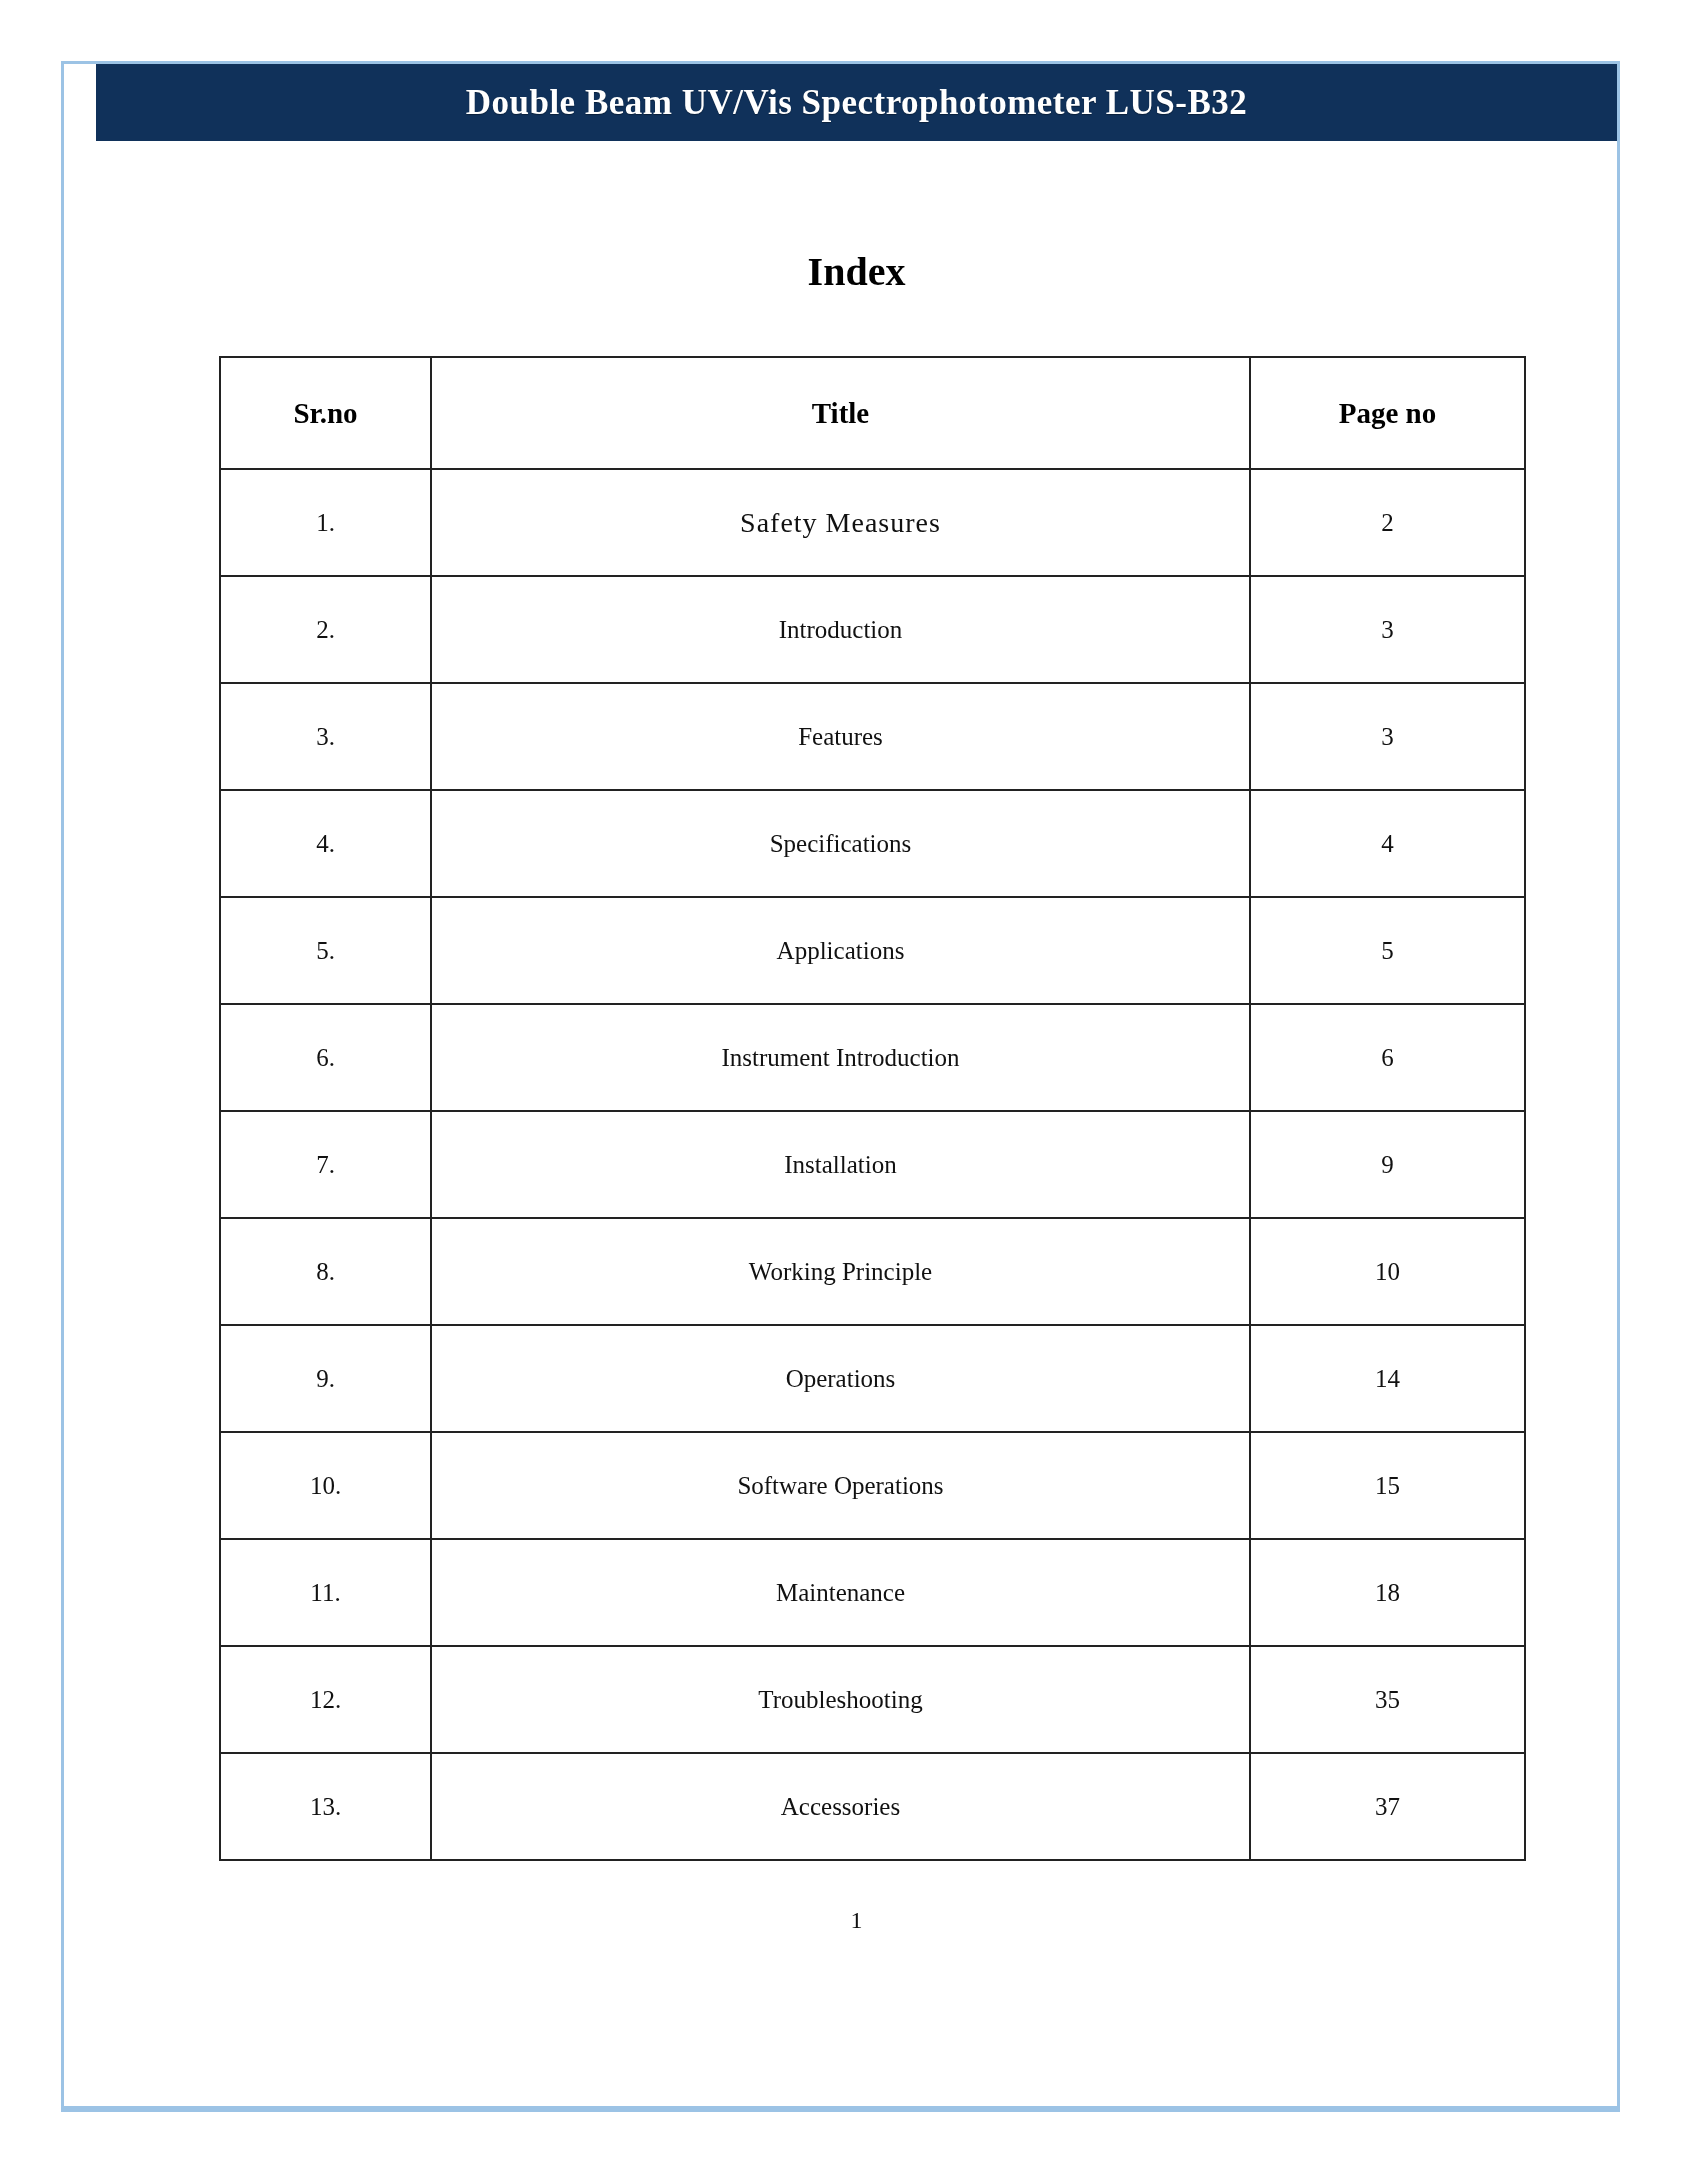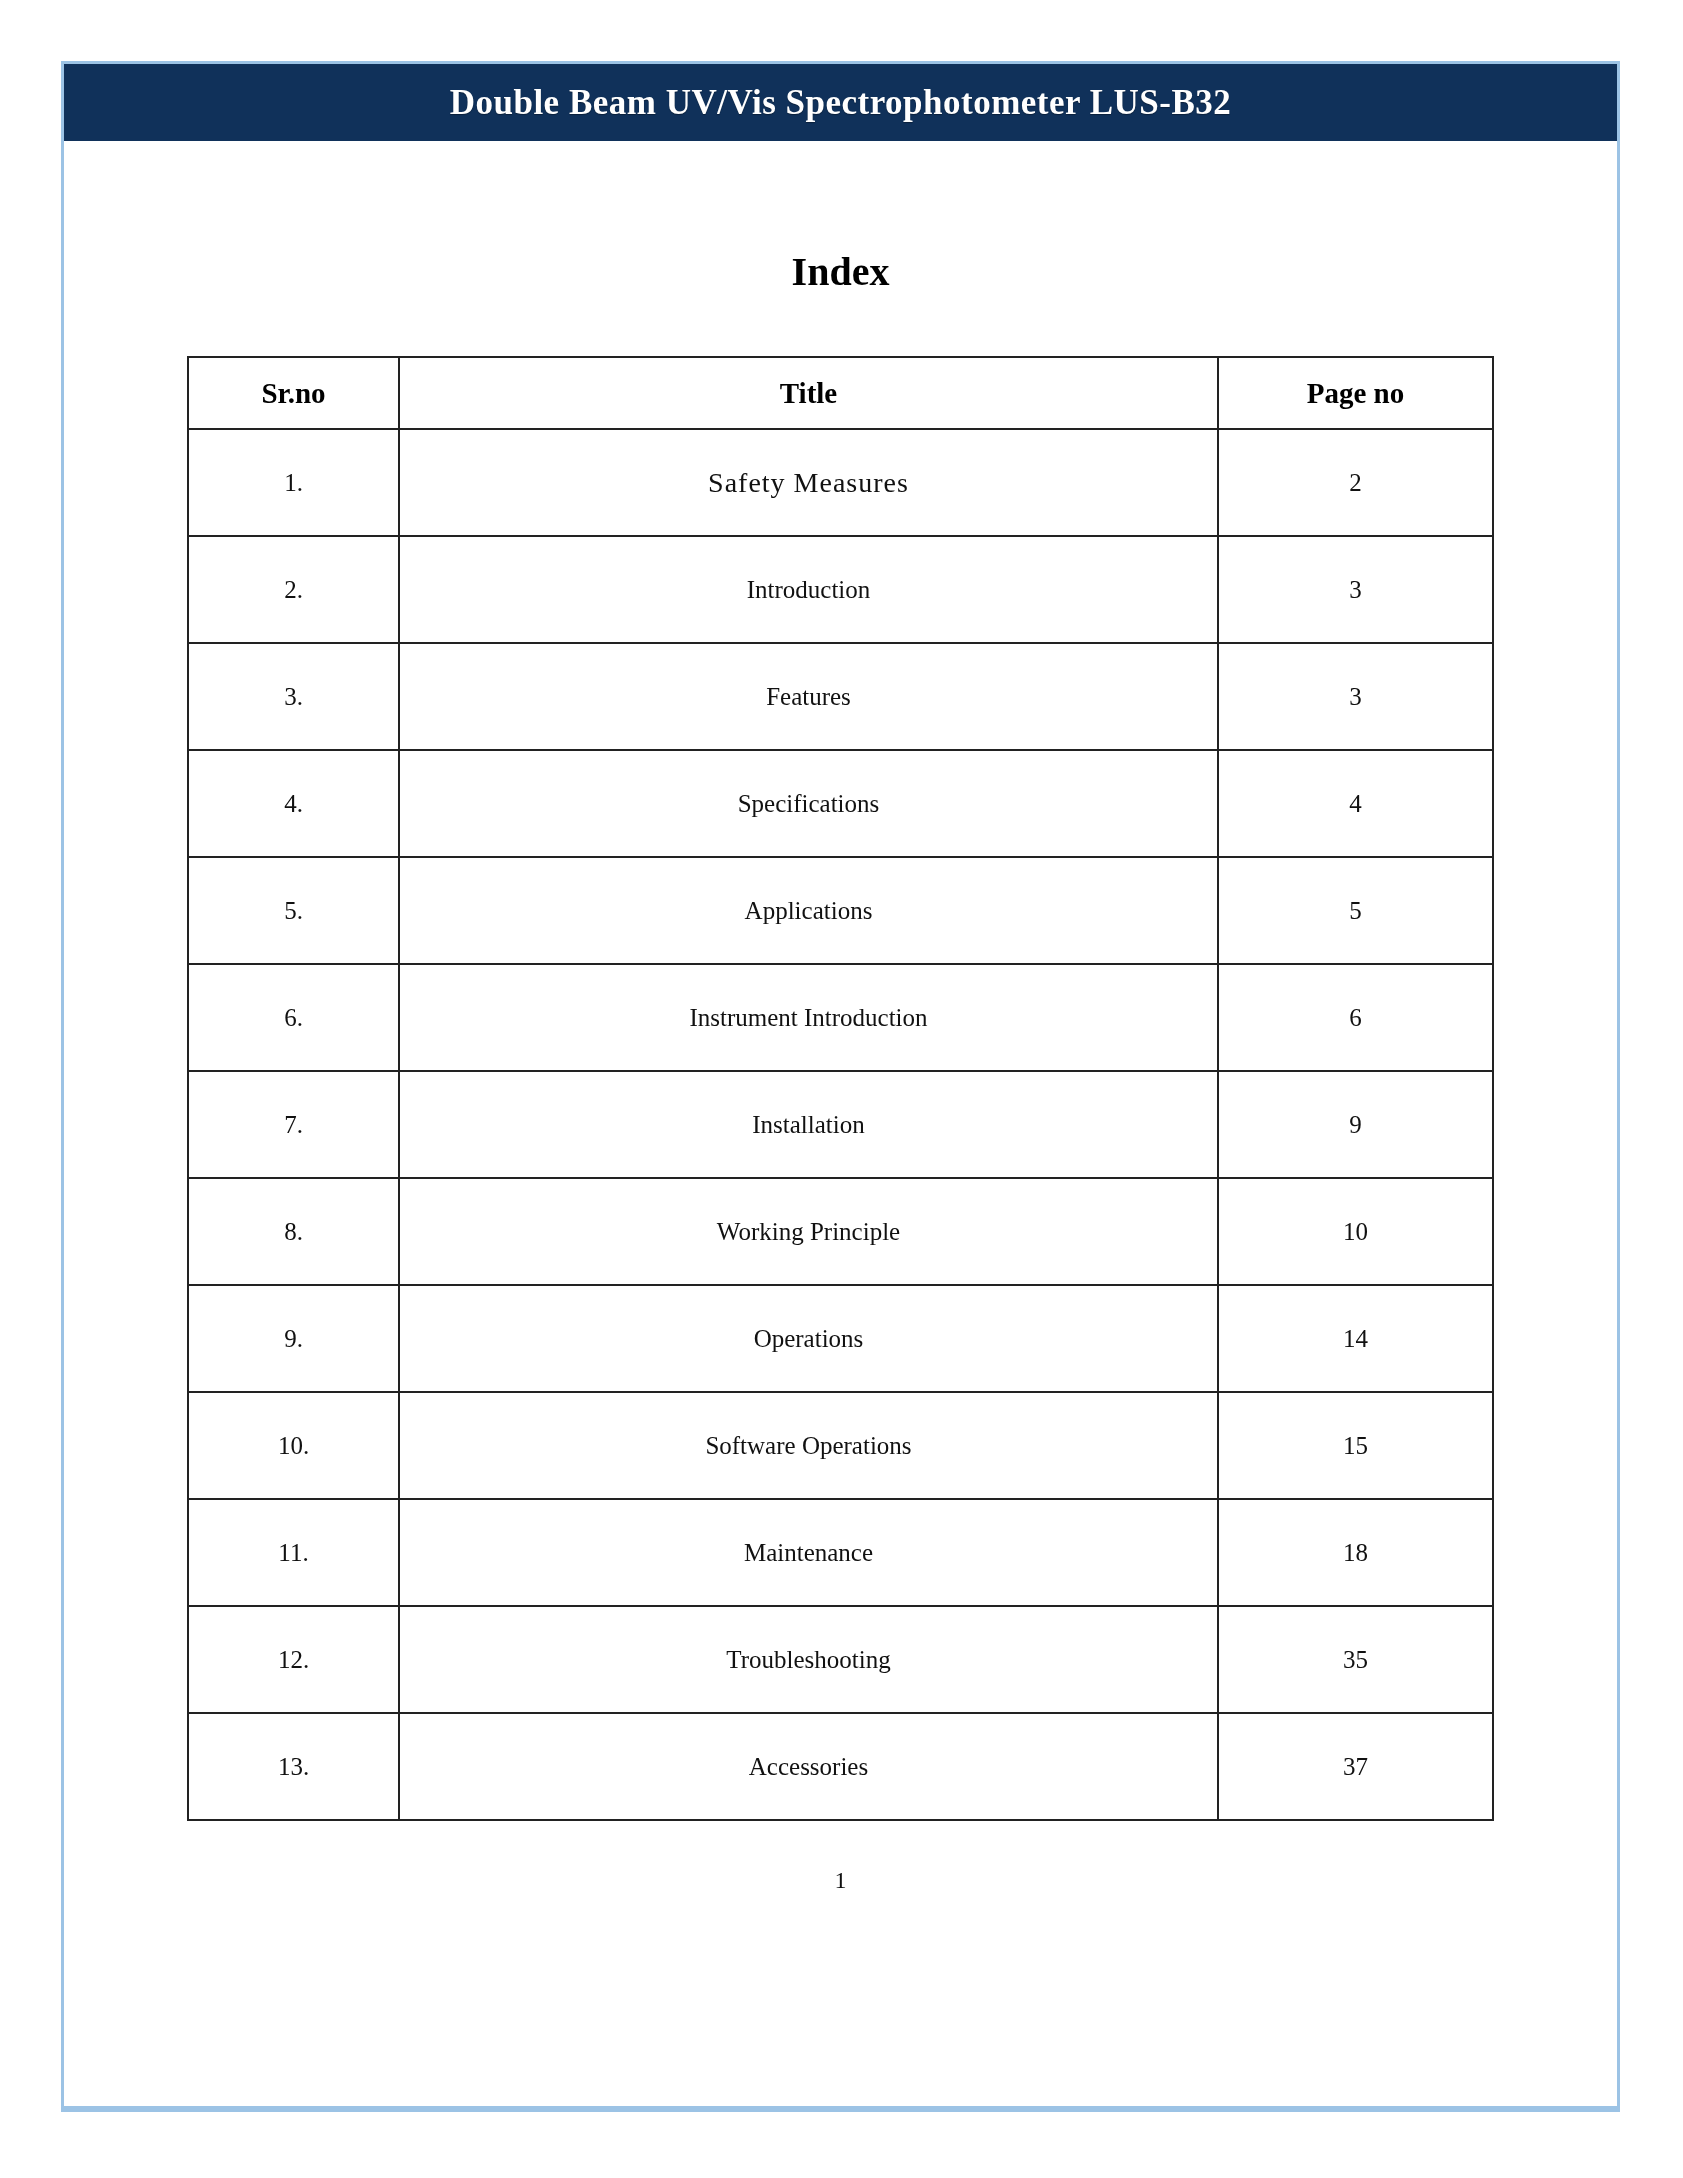--- a/index.html
+++ b/index.html
@@ -13,20 +13,21 @@
   }
   .page-frame {
     position: absolute;
     left: 61px;
     top: 61px;
     width: 1559px;
     height: 2051px;
     border: 3px solid #9cc3e5;
     border-bottom-width: 6px;
     background: #ffffff;
+    padding-left: 32px;
   }
   .header-bar {
     width: 100%;
     height: 77px;
     background: #10315a;
     display: flex;
     align-items: center;
     justify-content: center;
   }
   .header-bar .title {
@@ -52,21 +53,21 @@
   }
   .toc-table col.col-sr   { width: 211px; }
   .toc-table col.col-title{ width: 819px; }
   .toc-table col.col-page { width: 275px; }
   .toc-table th, .toc-table td {
     border: 2px solid #222222;
     text-align: center;
     vertical-align: middle;
     background: #ffffff;
   }
-  .toc-table thead tr { height: 72px; }
+  .toc-table thead tr { height: 112px; }
   .toc-table tbody tr { height: 107px; }
   .toc-table th {
     font-size: 29px;
     font-weight: bold;
     color: #000000;
   }
   .toc-table td {
     font-size: 25px;
     color: #111111;
   }

